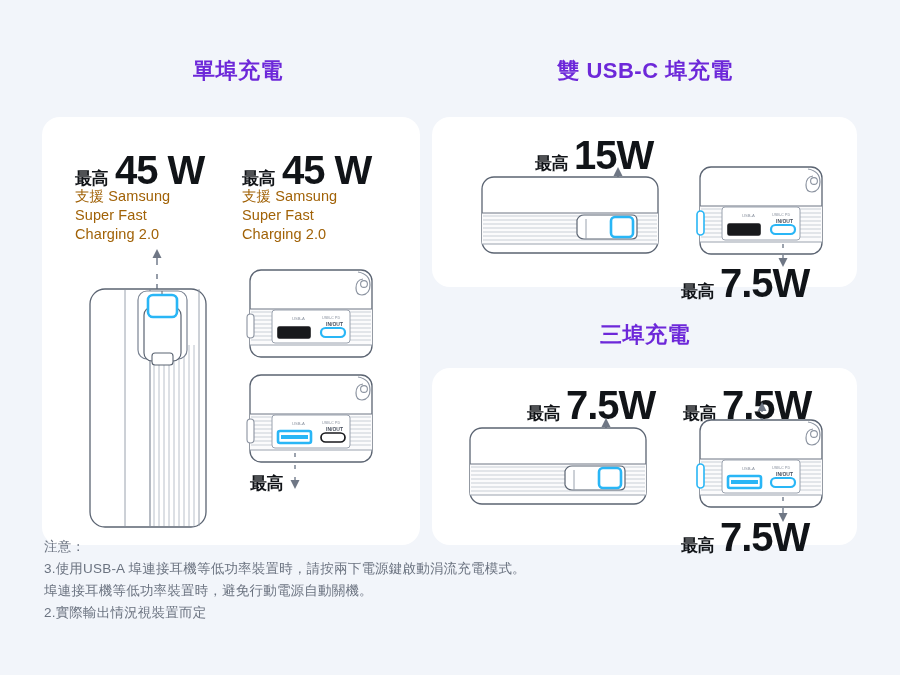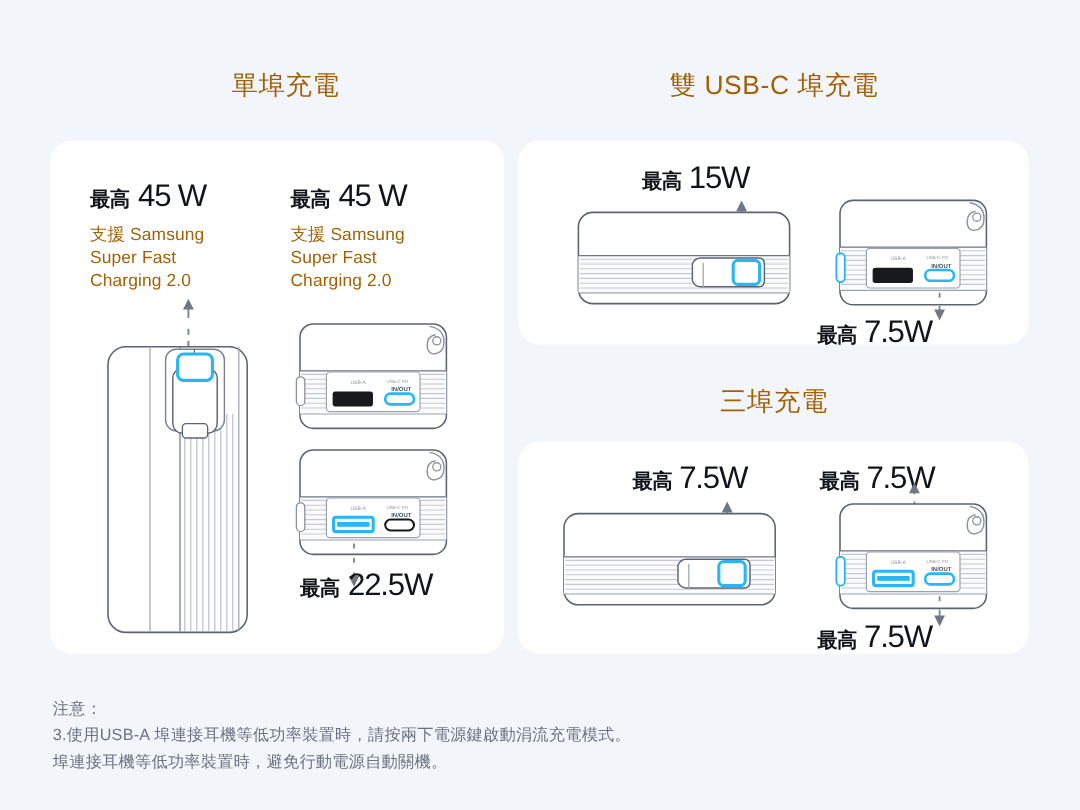--- a/index.html
+++ b/index.html
@@ -14,22 +14,22 @@
     position: relative;
   }
 
   #stage { position: absolute; inset: 0; }
 
   .abs { position: absolute; }
 
   
   .section-title {
     font-size: 22px;
-    font-weight: normal;
-    color: #a16207;
+    font-weight: bold;
+    color: #6d28d9;
     letter-spacing: 0.5px;
     text-align: center;
     white-space: nowrap;
   }
 
   
   .card {
     position: absolute;
     background: #ffffff;
     border-radius: 18px;
@@ -37,42 +37,42 @@
 
   
   .pw { white-space: nowrap; display: flex; align-items: baseline; }
   .pw .max {
     font-weight: bold;
     font-size: 17px;
     color: #111418;
     letter-spacing: -0.5px;
   }
   .pw .val {
-    font-size: 26px;
-    font-weight: normal;
+    font-size: 40px;
+    font-weight: bold;
     color: #111418;
     margin-left: 7px;
     letter-spacing: -1px;
   }
   .pw.tight .val { margin-left: 6px; }
 
   
   .support {
     font-size: 14.5px;
     line-height: 1.32;
     color: #a16207;
     white-space: pre-line;
     letter-spacing: 0.1px;
   }
 
   
   .notes {
     position: absolute;
     left: 44px;
-    top: 580px;
+    top: 536px;
     width: 700px;
     font-size: 13.5px;
     line-height: 1.62;
     color: #6b7380;
     letter-spacing: 0.2px;
   }
   .notes div { white-space: nowrap; }
 
   svg { display: block; overflow: visible; }
 </style>
@@ -217,21 +217,20 @@
           <path d="M55 86 L55 94" stroke-dasharray="4 5"></path>
           <path d="M55 98 L55 106" stroke-dasharray="4 5"></path>
           <path d="M55 110 L55 116"></path>
         </g>
         <path d="M55 122 L50.5 113 L59.5 113 Z" fill="#6f7785"></path>
       </svg>
     </div>
 
     <div class="pw abs" style="left:208px; top:355px;">
       <span class="max">最高</span>
-      <span class="val">22.5W</span>
     </div>
   </div>
 
   <div class="card" style="left:432px; top:117px; width:425px; height:170px;">
 
     <div class="pw abs tight" style="left:103px; top:16px;">
       <span class="max">最高</span>
       <span class="val">15W</span>
     </div>
 
@@ -397,15 +396,16 @@
 
   <div class="pw abs tight" style="left:681px; top:515px;">
     <span class="max">最高</span>
     <span class="val">7.5W</span>
   </div>
 
   <div class="notes">
     <div>注意：</div>
     <div>3.使用USB-A 埠連接耳機等低功率裝置時，請按兩下電源鍵啟動涓流充電模式。</div>
     <div>埠連接耳機等低功率裝置時，避免行動電源自動關機。</div>
+    <div>2.實際輸出情況視裝置而定</div>
   </div>
 
 </div>
 
 </body></html>

